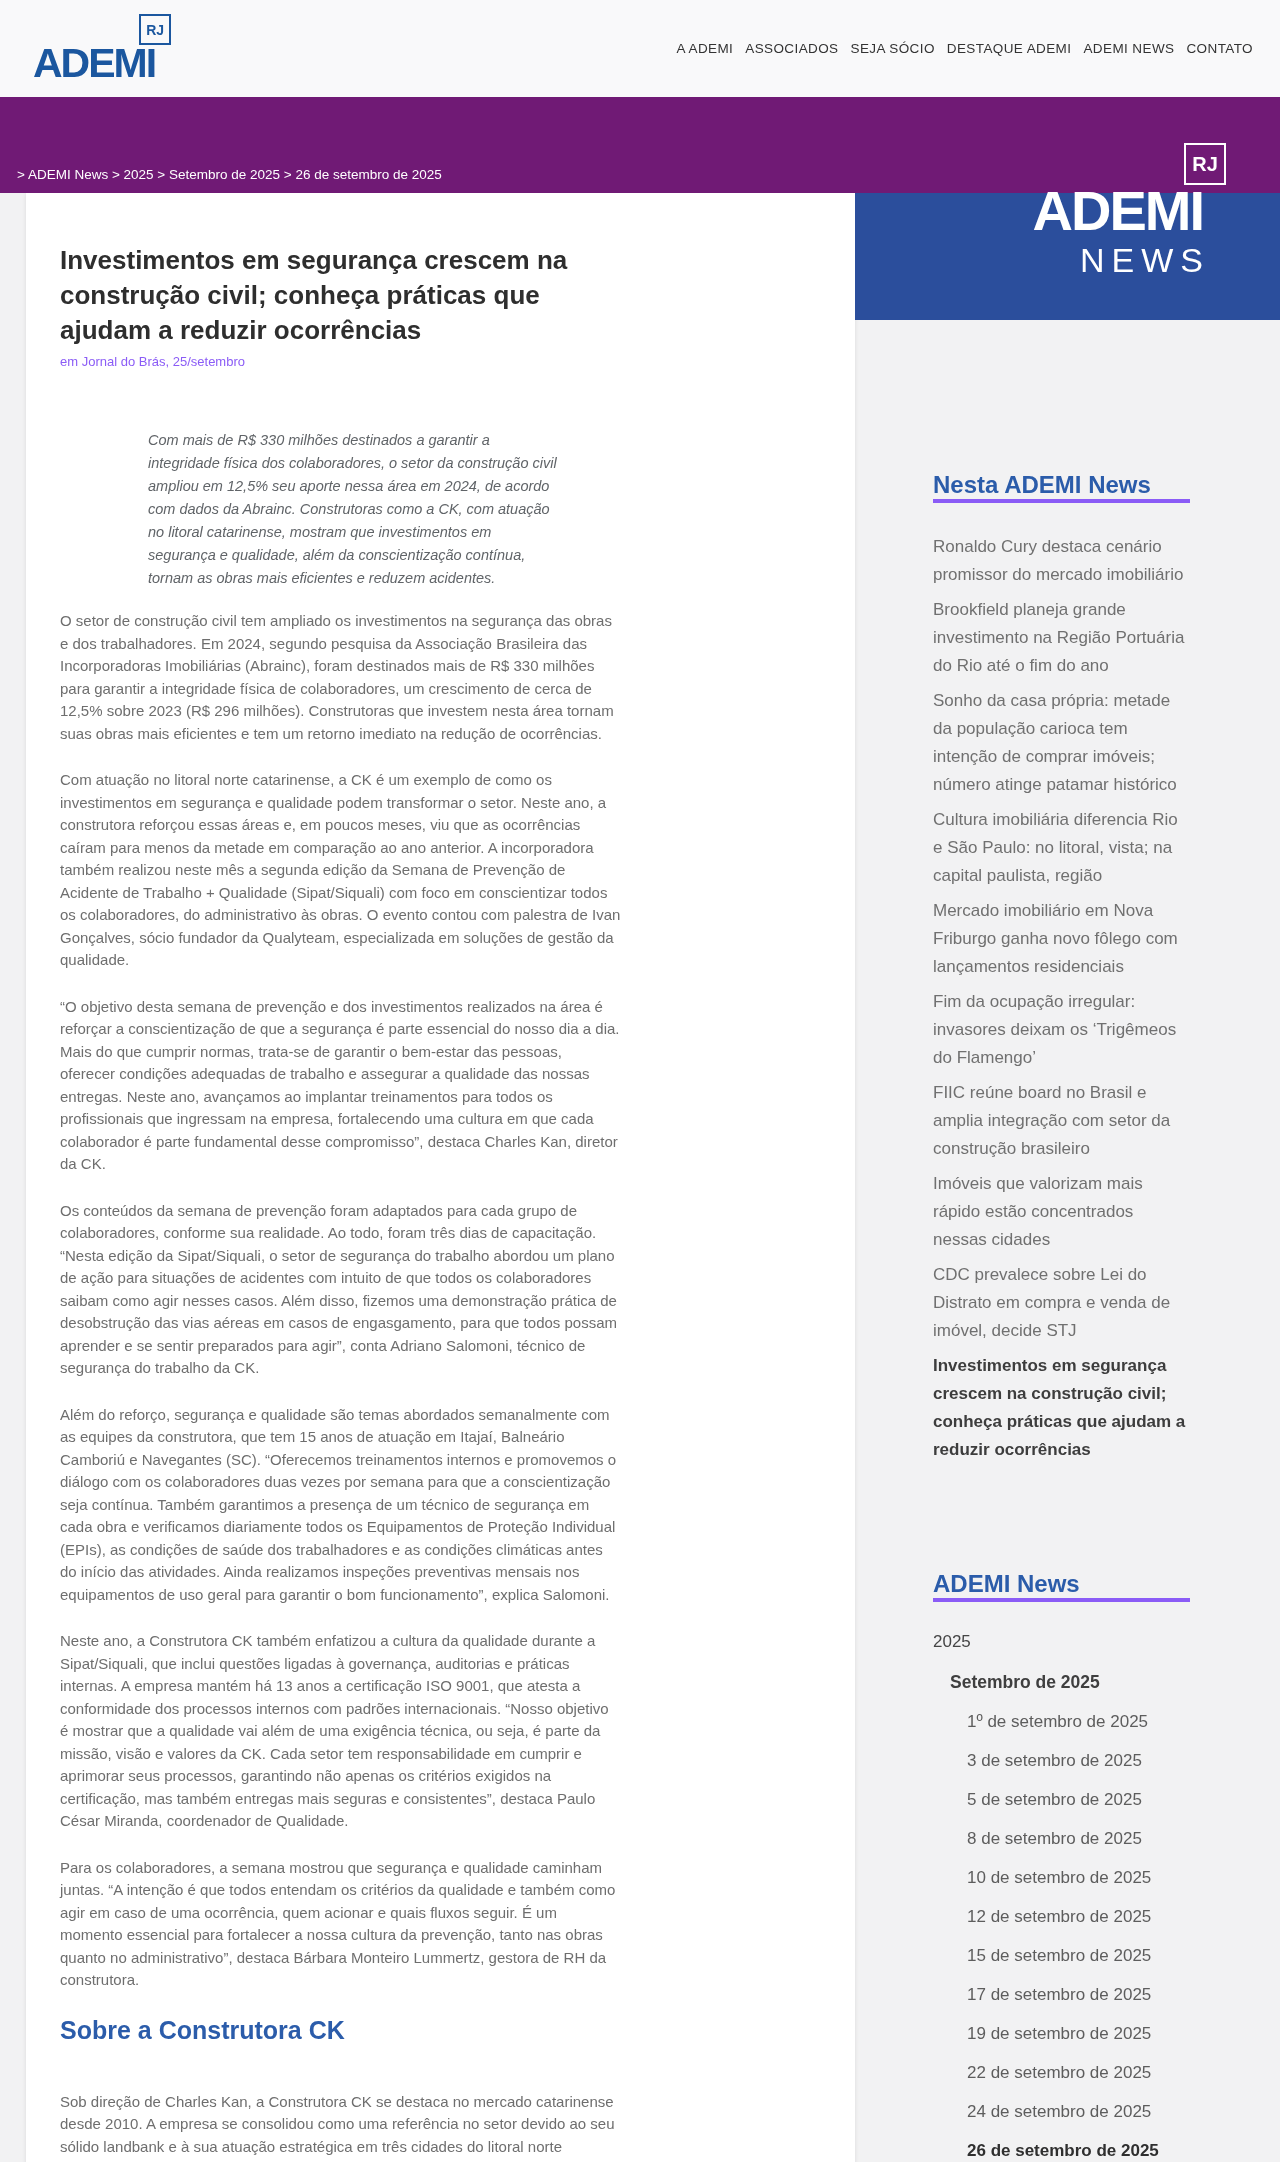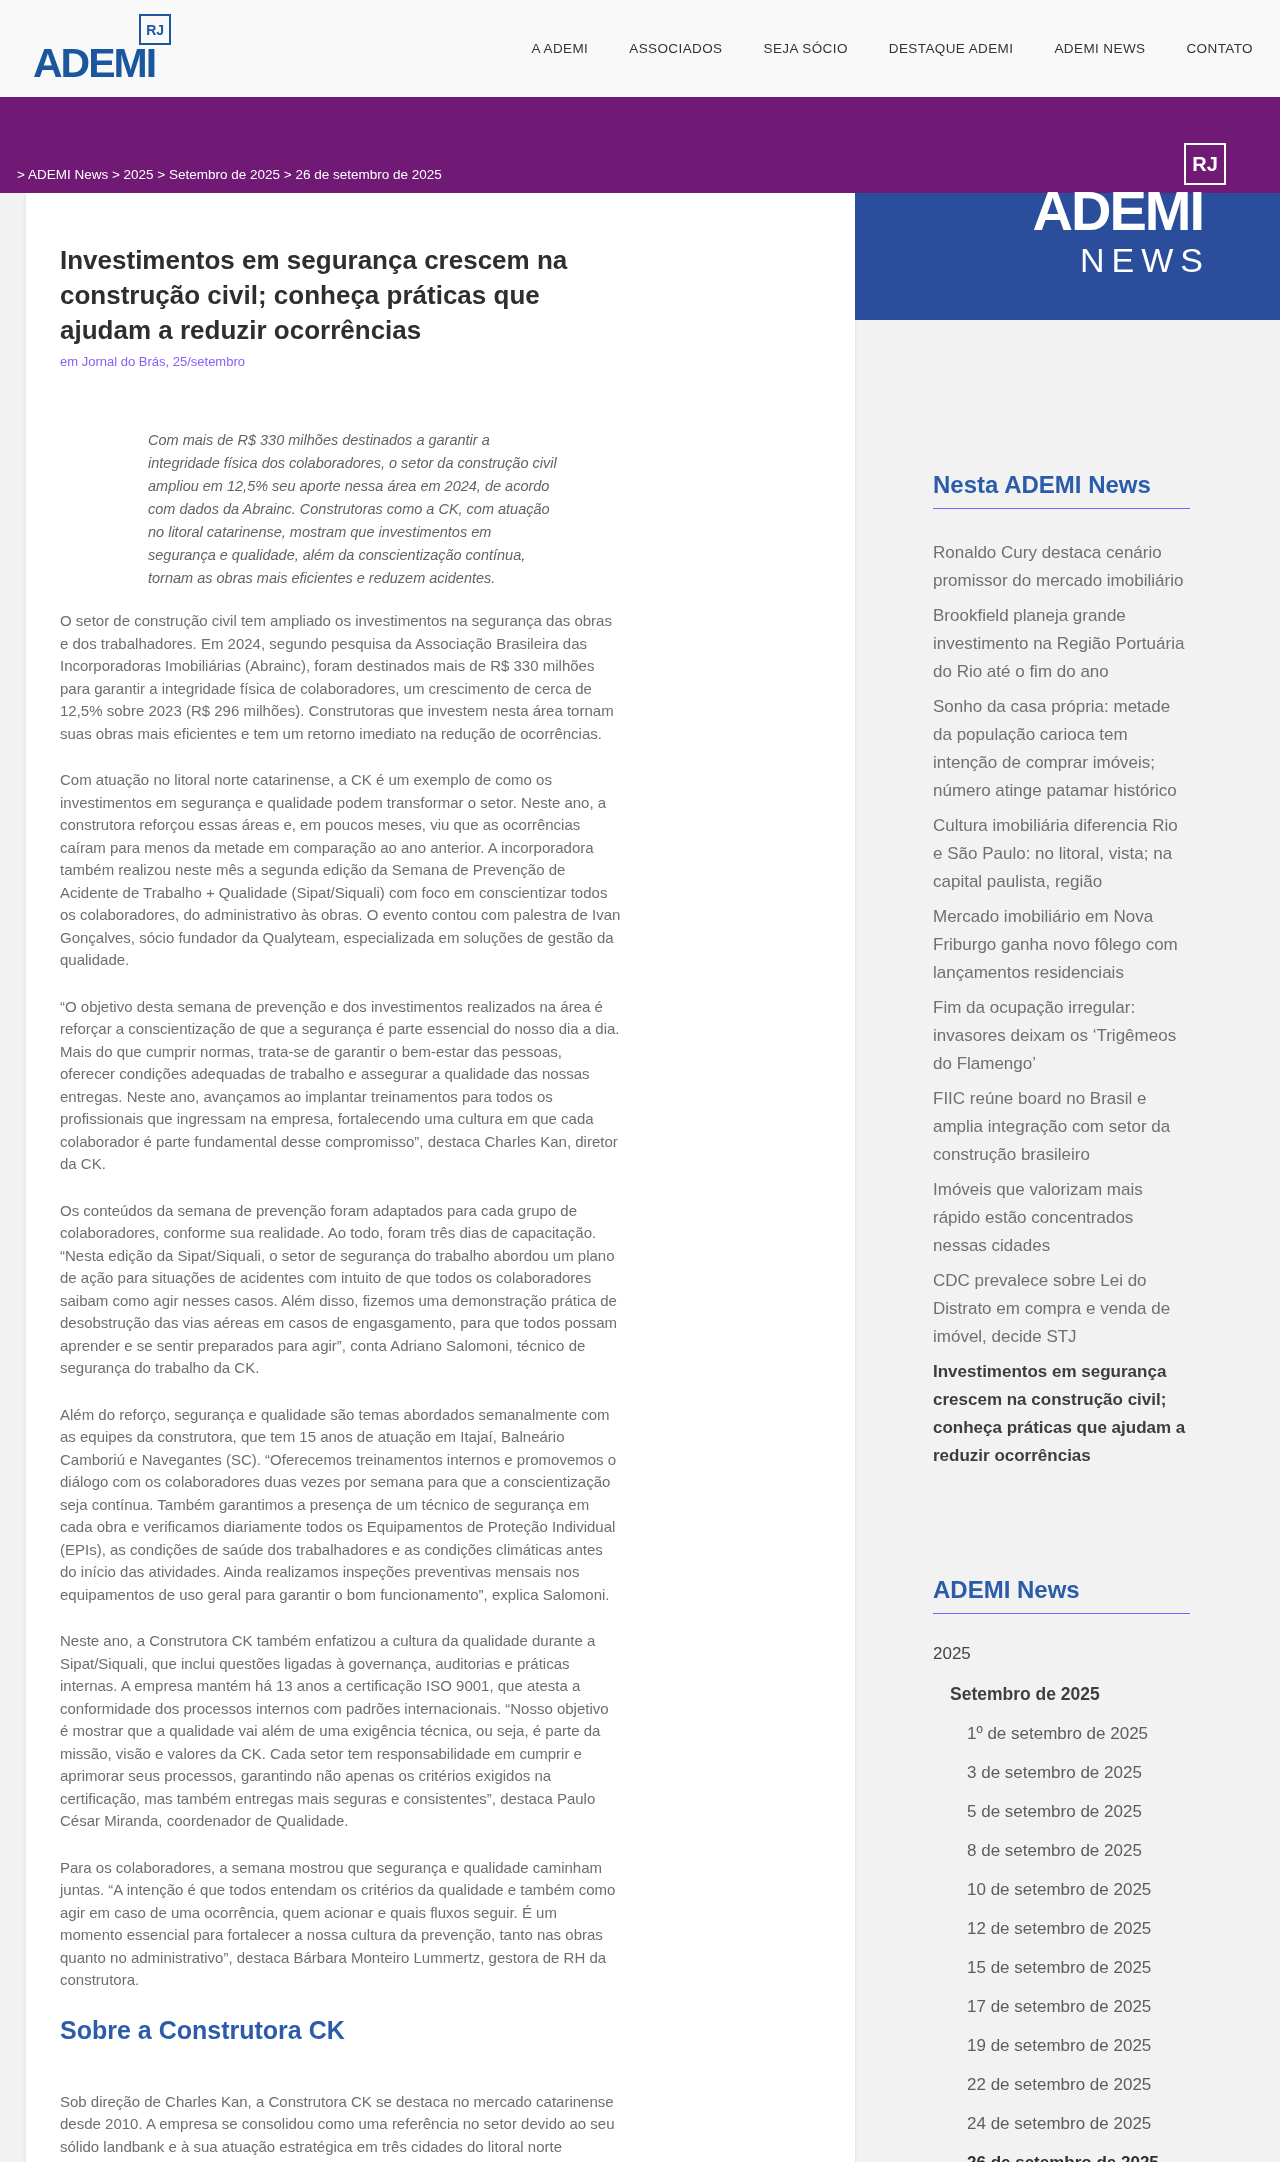--- a/index.html
+++ b/index.html
@@ -14,21 +14,21 @@
   .logo { position: absolute; left: 33px; top: 16px; cursor: pointer; }
   .logo-text {
     color: #1b579f; font-size: 41px; font-weight: bold; letter-spacing: -2px;
     line-height: 1; margin-top: 27px; font-family: "Liberation Sans", sans-serif;
   }
   .logo-badge {
     position: absolute; top: -2px; right: -16px; width: 32px; height: 31px;
     border: 2px solid #1b579f; color: #1b579f; font-size: 14px; font-weight: bold;
     display: flex; align-items: center; justify-content: center; background: transparent;
   }
-  .nav { position: absolute; right: 27px; top: 0; height: 97px; display: flex; align-items: center; gap: 41px; }
+  .nav { position: absolute; right: 27px; top: 0; height: 97px; display: flex; align-items: center; gap: 12px; }
   .nav-item { font-size: 13.5px; color: #333; letter-spacing: 0.4px; cursor: pointer; text-decoration: none; white-space: nowrap; }
   
   .band { height: 96px; background: #701a75; position: relative; }
   .breadcrumb { position: absolute; left: 17px; bottom: 11px; color: #ffffff; font-size: 13.5px; cursor: pointer; }
   
   .main { display: flex; align-items: flex-start; }
   .article-card {
     width: 829px; margin-left: 26px; background: #ffffff; min-height: 2030px;
     box-shadow: 0 1px 4px rgba(0,0,0,0.10);
     padding: 50px 234px 60px 34px;
@@ -48,21 +48,21 @@
   .news-logo-main { color: #fff; font-size: 56px; font-weight: bold; letter-spacing: -2px; line-height: 1; }
   .news-logo-sub { color: #fff; font-size: 34px; font-weight: normal; letter-spacing: 7px; text-align: right; margin-top: 2px; margin-right: -7px; }
   .news-logo-badge {
     position: absolute; top: -40px; right: -23px; width: 42px; height: 42px;
     border: 2px solid #fff; color: #fff; font-size: 20px; font-weight: bold;
     display: flex; align-items: center; justify-content: center;
   }
   .sidebar-inner { padding: 150px 90px 0 78px; }
   .side-heading {
     color: #2b5caa; font-size: 24px; font-weight: bold; line-height: 29px;
-    margin: 0; padding-bottom: 9px; border-bottom: 1px solid #8b5cf6;
+    margin: 0; border-bottom: 4px solid #8b5cf6;
   }
   .news-list { margin-top: 30px; }
   .news-item { font-size: 17px; line-height: 28px; color: #707070; margin-bottom: 7px; cursor: pointer; }
   .news-item.current { font-weight: bold; color: #3d3d3d; }
   .archive-block { margin-top: 105px; }
   .archive-lists { margin-top: 28px; }
   .archive-year { font-size: 17px; line-height: 24px; color: #454545; margin-bottom: 16px; cursor: pointer; }
   .archive-month { font-size: 17.5px; line-height: 24px; font-weight: bold; color: #3f3f3f; margin: 0 0 15px 17px; cursor: pointer; }
   .archive-days { margin-left: 34px; }
   .archive-day { font-size: 17px; line-height: 26px; color: #5d5d5d; margin-bottom: 13px; cursor: pointer; }

